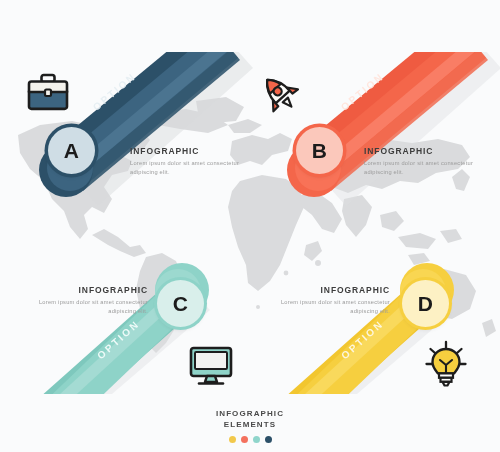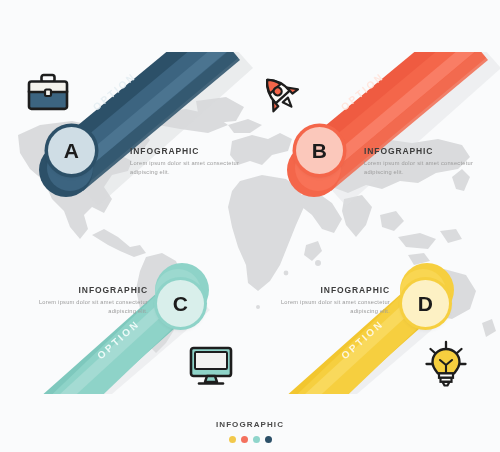--- a/index.html
+++ b/index.html
@@ -277,20 +277,21 @@
     <path d="M22 9 C30 9 35.5 15 35.5 22.3 C35.5 27.5 32 30.8 30 33.4 L14 33.4
              C12 30.8 8.5 27.5 8.5 22.3 C8.5 15 14 9 22 9 Z" fill="#f6cf3f" stroke="#1d1d1d" stroke-width="2.4" stroke-linejoin="round"></path>
     <path d="M16 20 L22 25 L28 20 M22 25 L22 33.4" fill="none" stroke="#1d1d1d" stroke-width="2.1" stroke-linecap="round" stroke-linejoin="round"></path>
     <rect x="15" y="33.4" width="14" height="4.4" fill="#fbfbf9" stroke="#1d1d1d" stroke-width="2.2"></rect>
     <rect x="16.5" y="37.8" width="11" height="4" fill="#fbfbf9" stroke="#1d1d1d" stroke-width="2.2"></rect>
     <path d="M18.5 41.8 L25.5 41.8 L23.5 45.5 L20.5 45.5 Z" fill="#fbfbf9" stroke="#1d1d1d" stroke-width="2.2" stroke-linejoin="round"></path>
   </svg>
 
   <div id="footer">
     <div class="f1">INFOGRAPHIC</div>
+    <div class="f2">ELEMENTS</div>
     <div id="dots">
       <span class="dot" style="background: rgb(242, 201, 76);"></span>
       <span class="dot" style="background: rgb(244, 113, 94);"></span>
       <span class="dot" style="background: rgb(143, 213, 203);"></span>
       <span class="dot" style="background: rgb(44, 80, 104);"></span>
     </div>
   </div>
 
 </div>
 

